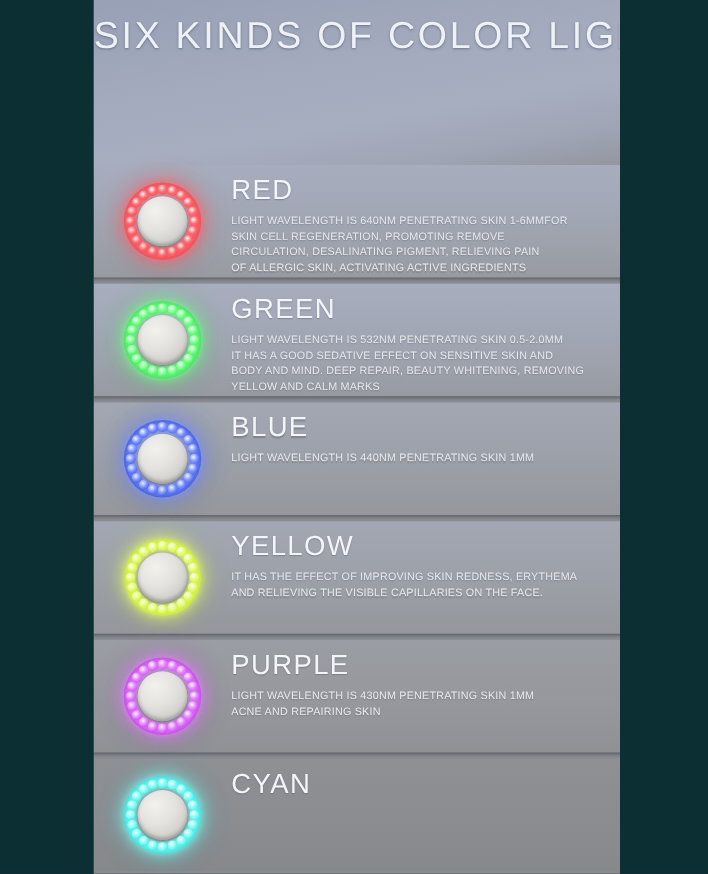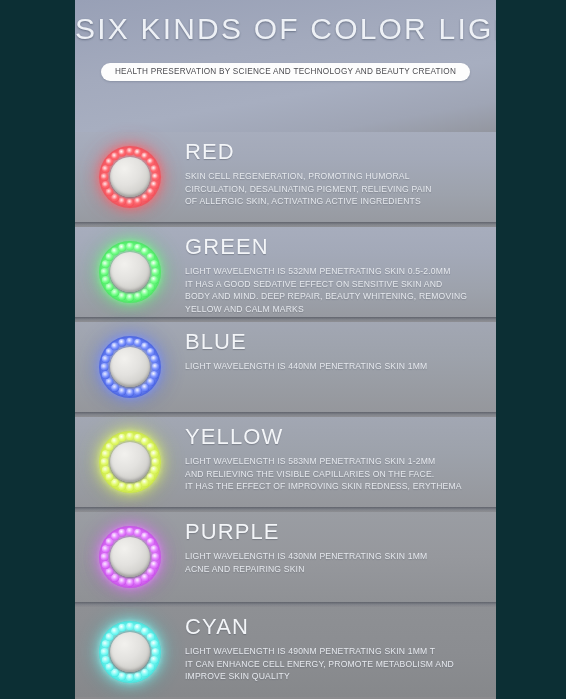--- a/index.html
+++ b/index.html
@@ -142,23 +142,20 @@
   .desc div{white-space:nowrap;}
 </style>
 </head>
 <body>
 
 <div class="poster">
   <div class="inner">
 
     <div class="header">
       <div class="title">SIX KINDS OF COLOR LIGHT</div>
-      <div class="tagline-wrap">
-        <div class="tagline">HEALTH PRESERVATION BY SCIENCE AND TECHNOLOGY AND BEAUTY CREATION</div>
-      </div>
     </div>
 
     <div class="rows" id="rows">
         <div class="row r-red">
           <div class="lamp-cell">
             <div class="lamp" style="box-shadow: rgba(255, 107, 114, 0.533) 0px 0px 11px 3px, rgba(240, 65, 75, 0.2) 0px 0px 20px 6px;">
               <div class="ring" style="background: radial-gradient(circle, rgba(240, 65, 75, 0) 48%, rgba(240, 65, 75, 0.867) 56%, rgba(240, 65, 75, 0.933) 82%, rgba(240, 65, 75, 0.333) 100%);"></div>
               <div class="dot" style="transform: translate(0px, -25.5px); background: radial-gradient(circle at 40% 35%, rgb(255, 255, 255) 0%, rgb(255, 107, 114) 45%, rgb(240, 65, 75) 100%); box-shadow: rgba(255, 107, 114, 0.733) 0px 0px 5px 1.5px;"></div>
               <div class="dot" style="transform: translate(7.88px, -24.25px); background: radial-gradient(circle at 40% 35%, rgb(255, 255, 255) 0%, rgb(255, 107, 114) 45%, rgb(240, 65, 75) 100%); box-shadow: rgba(255, 107, 114, 0.733) 0px 0px 5px 1.5px;"></div>
               <div class="dot" style="transform: translate(14.99px, -20.63px); background: radial-gradient(circle at 40% 35%, rgb(255, 255, 255) 0%, rgb(255, 107, 114) 45%, rgb(240, 65, 75) 100%); box-shadow: rgba(255, 107, 114, 0.733) 0px 0px 5px 1.5px;"></div>
@@ -178,21 +175,22 @@
               <div class="dot" style="transform: translate(-24.25px, -7.88px); background: radial-gradient(circle at 40% 35%, rgb(255, 255, 255) 0%, rgb(255, 107, 114) 45%, rgb(240, 65, 75) 100%); box-shadow: rgba(255, 107, 114, 0.733) 0px 0px 5px 1.5px;"></div>
               <div class="dot" style="transform: translate(-20.63px, -14.99px); background: radial-gradient(circle at 40% 35%, rgb(255, 255, 255) 0%, rgb(255, 107, 114) 45%, rgb(240, 65, 75) 100%); box-shadow: rgba(255, 107, 114, 0.733) 0px 0px 5px 1.5px;"></div>
               <div class="dot" style="transform: translate(-14.99px, -20.63px); background: radial-gradient(circle at 40% 35%, rgb(255, 255, 255) 0%, rgb(255, 107, 114) 45%, rgb(240, 65, 75) 100%); box-shadow: rgba(255, 107, 114, 0.733) 0px 0px 5px 1.5px;"></div>
               <div class="dot" style="transform: translate(-7.88px, -24.25px); background: radial-gradient(circle at 40% 35%, rgb(255, 255, 255) 0%, rgb(255, 107, 114) 45%, rgb(240, 65, 75) 100%); box-shadow: rgba(255, 107, 114, 0.733) 0px 0px 5px 1.5px;"></div>
               <div class="lens"></div>
             </div>
           </div>
           <div class="txt">
             <div class="heading">RED</div>
             <div class="desc">
-              <div>SKIN CELL REGENERATION, PROMOTING HUMORAL</div>
+              <div>LIGHT WAVELENGTH IS 640NM PENETRATING SKIN 1-6MMFOR</div>
+              <div>SKIN CELL REGENERATION, PROMOTING REMOVE</div>
               <div>CIRCULATION, DESALINATING PIGMENT, RELIEVING PAIN</div>
               <div>OF ALLERGIC SKIN, ACTIVATING ACTIVE INGREDIENTS</div>
             </div>
           </div>
         </div>
         <div class="row r-green">
           <div class="lamp-cell">
             <div class="lamp" style="box-shadow: rgba(123, 255, 142, 0.533) 0px 0px 11px 3px, rgba(47, 226, 74, 0.2) 0px 0px 20px 6px;">
               <div class="ring" style="background: radial-gradient(circle, rgba(47, 226, 74, 0) 48%, rgba(47, 226, 74, 0.867) 56%, rgba(47, 226, 74, 0.933) 82%, rgba(47, 226, 74, 0.333) 100%);"></div>
               <div class="dot" style="transform: translate(0px, -25.5px); background: radial-gradient(circle at 40% 35%, rgb(255, 255, 255) 0%, rgb(123, 255, 142) 45%, rgb(47, 226, 74) 100%); box-shadow: rgba(123, 255, 142, 0.733) 0px 0px 5px 1.5px;"></div>
@@ -285,23 +283,22 @@
               <div class="dot" style="transform: translate(-24.25px, -7.88px); background: radial-gradient(circle at 40% 35%, rgb(255, 255, 255) 0%, rgb(228, 251, 115) 45%, rgb(198, 229, 46) 100%); box-shadow: rgba(228, 251, 115, 0.733) 0px 0px 5px 1.5px;"></div>
               <div class="dot" style="transform: translate(-20.63px, -14.99px); background: radial-gradient(circle at 40% 35%, rgb(255, 255, 255) 0%, rgb(228, 251, 115) 45%, rgb(198, 229, 46) 100%); box-shadow: rgba(228, 251, 115, 0.733) 0px 0px 5px 1.5px;"></div>
               <div class="dot" style="transform: translate(-14.99px, -20.63px); background: radial-gradient(circle at 40% 35%, rgb(255, 255, 255) 0%, rgb(228, 251, 115) 45%, rgb(198, 229, 46) 100%); box-shadow: rgba(228, 251, 115, 0.733) 0px 0px 5px 1.5px;"></div>
               <div class="dot" style="transform: translate(-7.88px, -24.25px); background: radial-gradient(circle at 40% 35%, rgb(255, 255, 255) 0%, rgb(228, 251, 115) 45%, rgb(198, 229, 46) 100%); box-shadow: rgba(228, 251, 115, 0.733) 0px 0px 5px 1.5px;"></div>
               <div class="lens"></div>
             </div>
           </div>
           <div class="txt">
             <div class="heading">YELLOW</div>
             <div class="desc">
-              <div>LIGHT WAVELENGTH IS 583NM PENETRATING SKIN 1-2MM</div>
+              <div>IT HAS THE EFFECT OF IMPROVING SKIN REDNESS, ERYTHEMA</div>
               <div>AND RELIEVING THE VISIBLE CAPILLARIES ON THE FACE.</div>
-              <div>IT HAS THE EFFECT OF IMPROVING SKIN REDNESS, ERYTHEMA</div>
             </div>
           </div>
         </div>
         <div class="row r-purple">
           <div class="lamp-cell">
             <div class="lamp" style="box-shadow: rgba(229, 133, 255, 0.533) 0px 0px 11px 3px, rgba(193, 51, 230, 0.2) 0px 0px 20px 6px;">
               <div class="ring" style="background: radial-gradient(circle, rgba(193, 51, 230, 0) 48%, rgba(193, 51, 230, 0.867) 56%, rgba(193, 51, 230, 0.933) 82%, rgba(193, 51, 230, 0.333) 100%);"></div>
               <div class="dot" style="transform: translate(0px, -25.5px); background: radial-gradient(circle at 40% 35%, rgb(255, 255, 255) 0%, rgb(229, 133, 255) 45%, rgb(193, 51, 230) 100%); box-shadow: rgba(229, 133, 255, 0.733) 0px 0px 5px 1.5px;"></div>
               <div class="dot" style="transform: translate(7.88px, -24.25px); background: radial-gradient(circle at 40% 35%, rgb(255, 255, 255) 0%, rgb(229, 133, 255) 45%, rgb(193, 51, 230) 100%); box-shadow: rgba(229, 133, 255, 0.733) 0px 0px 5px 1.5px;"></div>
               <div class="dot" style="transform: translate(14.99px, -20.63px); background: radial-gradient(circle at 40% 35%, rgb(255, 255, 255) 0%, rgb(229, 133, 255) 45%, rgb(193, 51, 230) 100%); box-shadow: rgba(229, 133, 255, 0.733) 0px 0px 5px 1.5px;"></div>
@@ -355,23 +352,18 @@
               <div class="dot" style="transform: translate(-25.5px, 0px); background: radial-gradient(circle at 40% 35%, rgb(255, 255, 255) 0%, rgb(132, 251, 246) 45%, rgb(39, 227, 221) 100%); box-shadow: rgba(132, 251, 246, 0.733) 0px 0px 5px 1.5px;"></div>
               <div class="dot" style="transform: translate(-24.25px, -7.88px); background: radial-gradient(circle at 40% 35%, rgb(255, 255, 255) 0%, rgb(132, 251, 246) 45%, rgb(39, 227, 221) 100%); box-shadow: rgba(132, 251, 246, 0.733) 0px 0px 5px 1.5px;"></div>
               <div class="dot" style="transform: translate(-20.63px, -14.99px); background: radial-gradient(circle at 40% 35%, rgb(255, 255, 255) 0%, rgb(132, 251, 246) 45%, rgb(39, 227, 221) 100%); box-shadow: rgba(132, 251, 246, 0.733) 0px 0px 5px 1.5px;"></div>
               <div class="dot" style="transform: translate(-14.99px, -20.63px); background: radial-gradient(circle at 40% 35%, rgb(255, 255, 255) 0%, rgb(132, 251, 246) 45%, rgb(39, 227, 221) 100%); box-shadow: rgba(132, 251, 246, 0.733) 0px 0px 5px 1.5px;"></div>
               <div class="dot" style="transform: translate(-7.88px, -24.25px); background: radial-gradient(circle at 40% 35%, rgb(255, 255, 255) 0%, rgb(132, 251, 246) 45%, rgb(39, 227, 221) 100%); box-shadow: rgba(132, 251, 246, 0.733) 0px 0px 5px 1.5px;"></div>
               <div class="lens"></div>
             </div>
           </div>
           <div class="txt">
             <div class="heading">CYAN</div>
-            <div class="desc">
-              <div>LIGHT WAVELENGTH IS 490NM PENETRATING SKIN 1MM T</div>
-              <div>IT CAN ENHANCE CELL ENERGY, PROMOTE METABOLISM AND</div>
-              <div>IMPROVE SKIN QUALITY</div>
-            </div>
           </div>
         </div>
       </div>
 
   </div>
 </div>
 
 </body></html>

